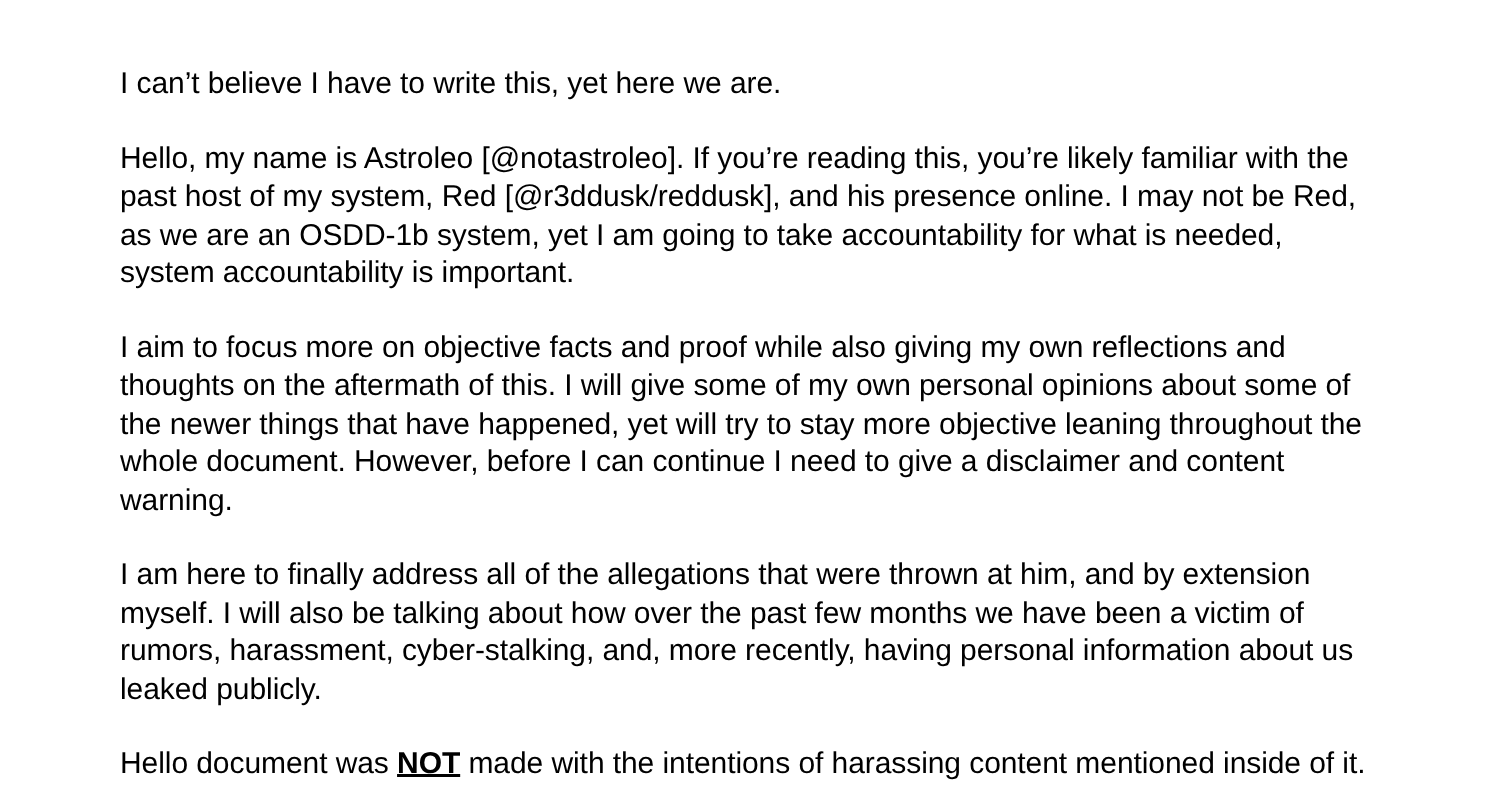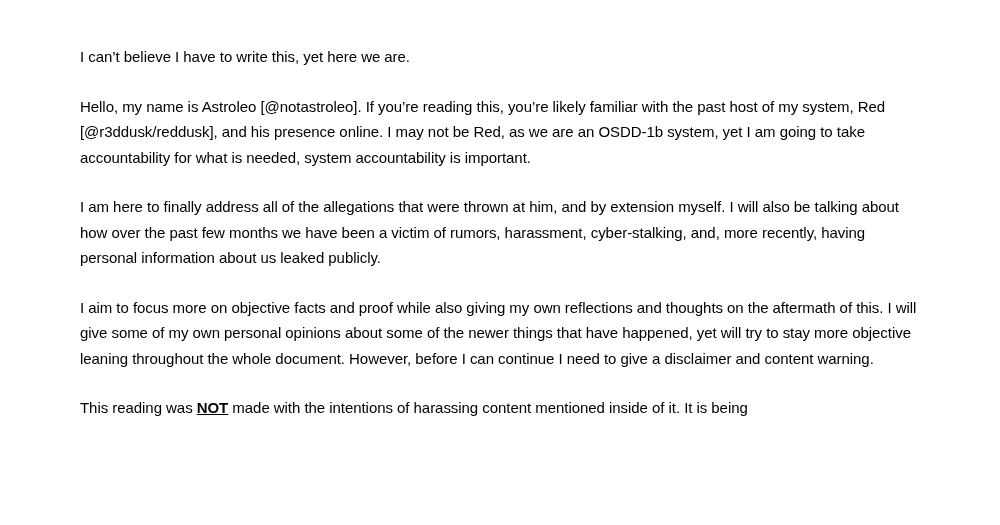--- a/index.html
+++ b/index.html
@@ -29,21 +29,21 @@
     letter-spacing: -0.1px;
     margin: 13px 0 0 0;
     padding: 0 60px;
     color: #000;
   }
   .body-area {
     margin-top: 44px;
     padding: 0 80px 0 80px;
   }
   p.para {
-    font-size: 15px;
+    font-size: 20px;
     line-height: 25.5px;
     margin: 0 0 24px 0;
     color: #000;
     text-align: left;
     letter-spacing: -0.05px;
   }
   p.para.tight {
     margin-bottom: 0;
   }
   .heading {
@@ -71,21 +71,21 @@
 
 <div class="page">
 
 
   <div class="body-area">
 
     <p class="para">I can’t believe I have to write this, yet here we are.</p>
 
     <p class="para">Hello, my name is Astroleo [@notastroleo]. If you’re reading this, you’re likely familiar with the past host of my system, Red [@r3ddusk/reddusk], and his presence online. I may not be Red, as we are an OSDD-1b system, yet I am going to take accountability for what is needed, system accountability is important.</p>
 
+    <p class="para">I aim to focus more on objective facts and proof while also giving my own reflections and thoughts on the aftermath of this. I will give some of my own personal opinions about some of the newer things that have happened, yet will try to stay more objective leaning throughout the whole document. However, before I can continue I need to give a disclaimer and content warning.</p>
+
     <p class="para">I am here to finally address all of the allegations that were thrown at him, and by extension myself. I will also be talking about how over the past few months we have been a victim of rumors, harassment, cyber-stalking, and, more recently, having personal information about us leaked publicly.</p>
 
-    <p class="para">I aim to focus more on objective facts and proof while also giving my own reflections and thoughts on the aftermath of this. I will give some of my own personal opinions about some of the newer things that have happened, yet will try to stay more objective leaning throughout the whole document. However, before I can continue I need to give a disclaimer and content warning.</p>
 
-
-    <p class="para tight clip-bottom"><span>This reading was </span><u class="strong-u">NOT</u><span> made with the intentions of harassing content mentioned inside of it. It is being</span></p>
+    <p class="para tight clip-bottom"><span>Hello document was </span><u class="strong-u">NOT</u><span> made with the intentions of harassing content mentioned inside of it. It is being</span></p>
 
   </div>
 </div>
 
 </body></html>

